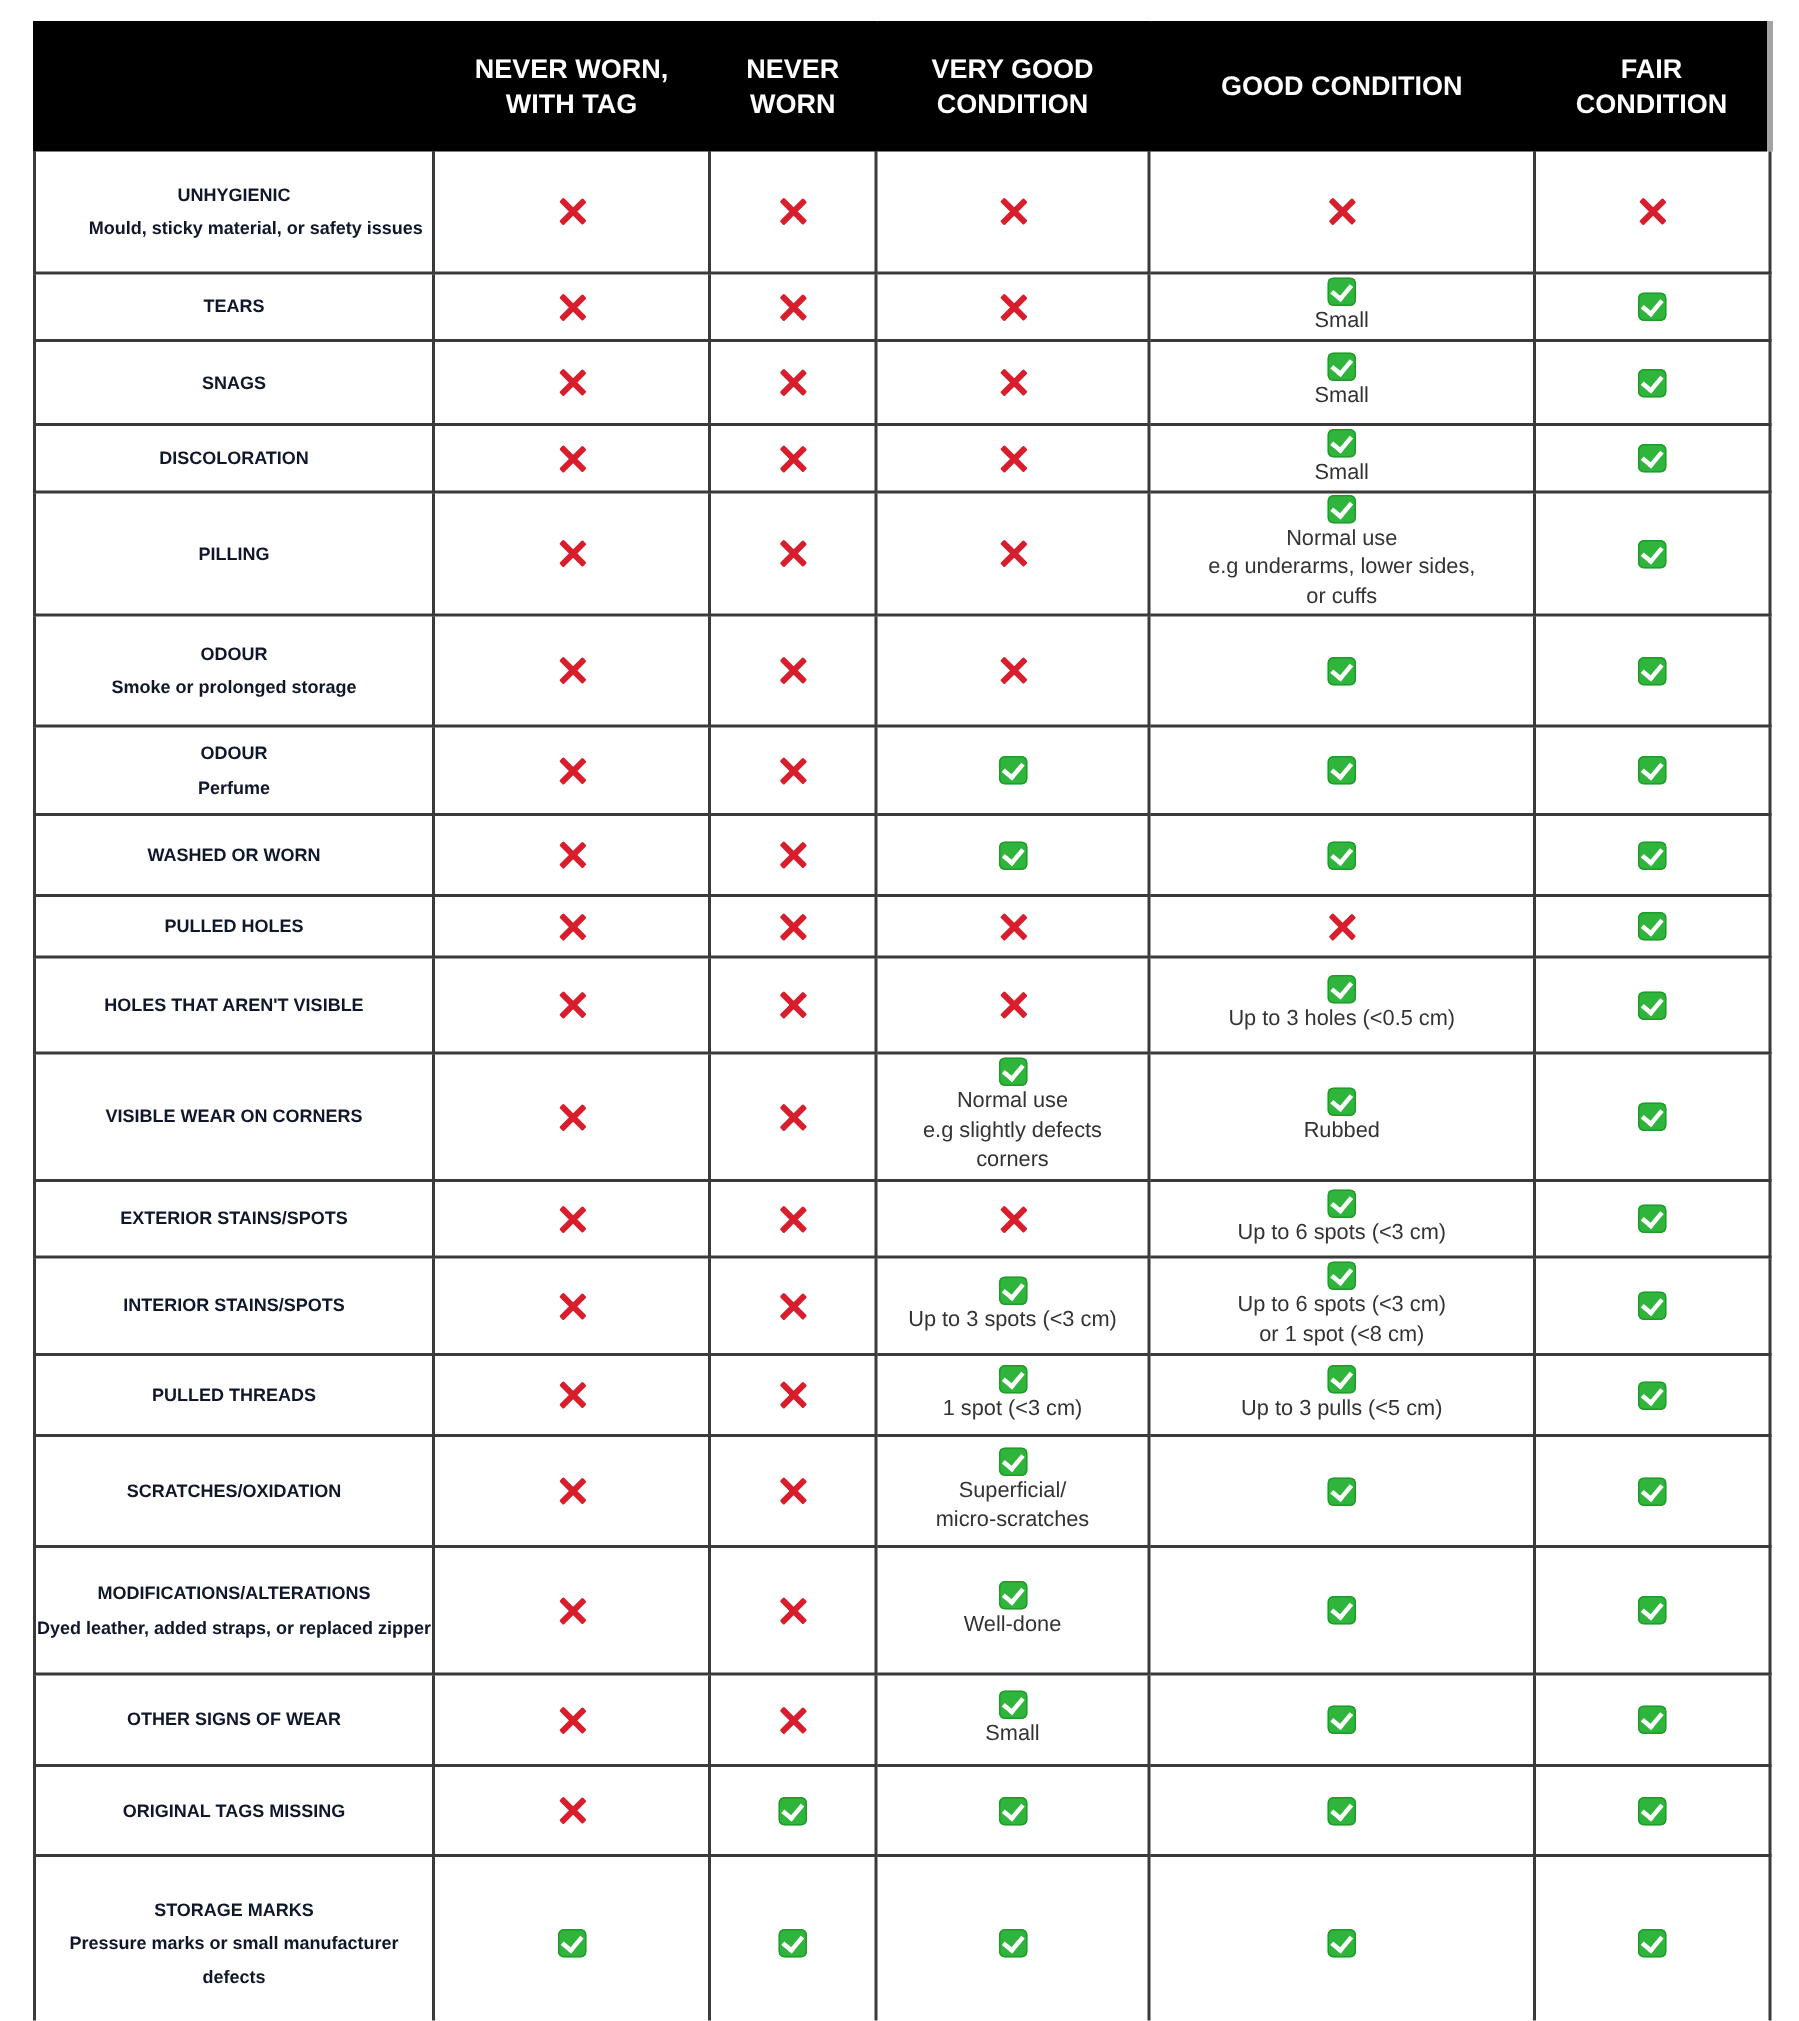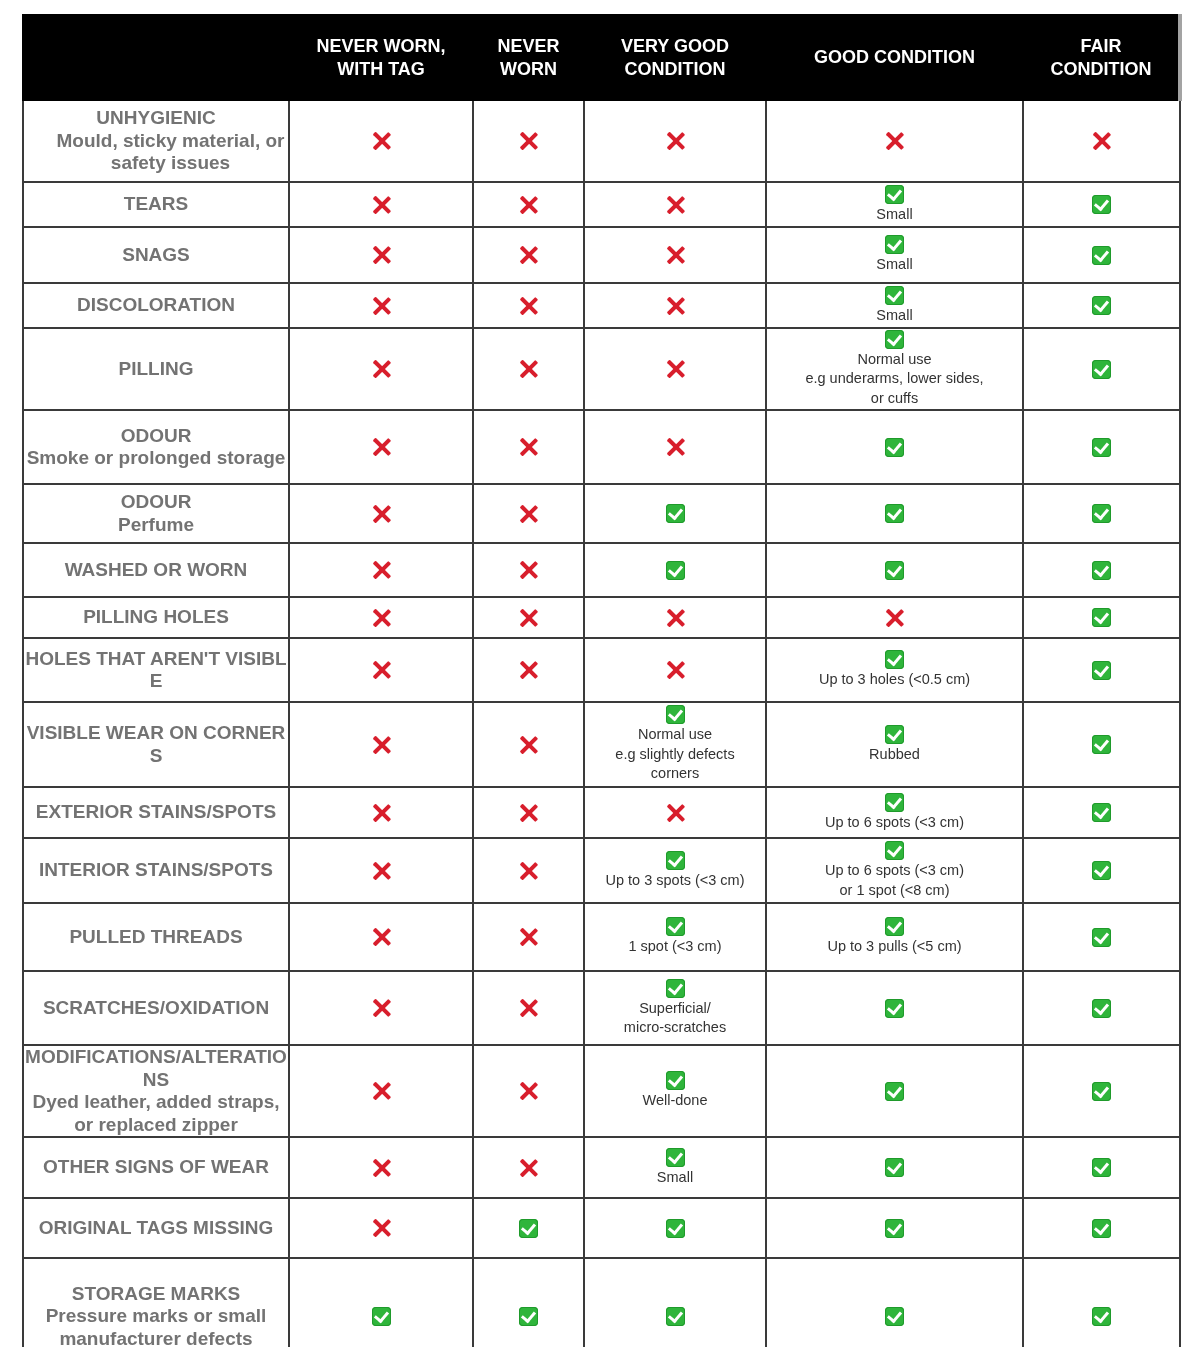--- a/index.html
+++ b/index.html
@@ -12,21 +12,21 @@
   }
   table.grid th, table.grid td {
     border: 2px solid #3a3a3a; padding: 0; text-align: center; vertical-align: middle;
   }
   table.grid thead th {
     background: #000000; color: #ffffff; font-weight: bold; font-size: 18px;
     line-height: 23px; height: 83px; border-color: #000000;
   }
   table.grid thead th:last-child { border-right: 4px solid #a3a3a3; }
   td.label {
-    font-weight: bold; font-size: 19px; color: #737373; line-height: 22.5px;
+    font-weight: bold; font-size: 12px; color: #0f172a; line-height: 22.5px;
     padding: 0 2px; word-break: break-all;
   }
   td.label .sub { display: block; }
   td.cell { font-size: 14.5px; color: #333; line-height: 19.5px; }
   .x-icon { display: inline-block; width: 20px; height: 20px; position: relative; vertical-align: middle; }
   .x-icon::before, .x-icon::after {
     content: ""; position: absolute; left: 8.5px; top: -1px; width: 3.5px; height: 22px;
     background: #d81e2c; border-radius: 1px;
   }
   .x-icon::before { transform: rotate(45deg); }
@@ -253,21 +253,21 @@
         </td>
         <td class="cell">
           <span class="icon-wrap"><span class="check-icon"></span></span>
         </td>
         <td class="cell">
           <span class="icon-wrap"><span class="check-icon"></span></span>
         </td>
       </tr>
       <tr style="height: 41px;">
         <td class="label">
-          <span class="sub">PILLING HOLES</span>
+          <span class="sub">PULLED HOLES</span>
         </td>
         <td class="cell">
           <span class="icon-wrap"><span class="x-icon"></span></span>
         </td>
         <td class="cell">
           <span class="icon-wrap"><span class="x-icon"></span></span>
         </td>
         <td class="cell">
           <span class="icon-wrap"><span class="x-icon"></span></span>
         </td>
@@ -372,21 +372,21 @@
           <span class="icon-wrap"><span class="check-icon"></span></span>
           <span class="note-wrap">
             <span class="note">Up to 6 spots (&lt;3 cm)</span>
             <span class="note">or 1 spot (&lt;8 cm)</span>
           </span>
         </td>
         <td class="cell">
           <span class="icon-wrap"><span class="check-icon"></span></span>
         </td>
       </tr>
-      <tr style="height: 68px;">
+      <tr style="height: 54px;">
         <td class="label">
           <span class="sub">PULLED THREADS</span>
         </td>
         <td class="cell">
           <span class="icon-wrap"><span class="x-icon"></span></span>
         </td>
         <td class="cell">
           <span class="icon-wrap"><span class="x-icon"></span></span>
         </td>
         <td class="cell">

